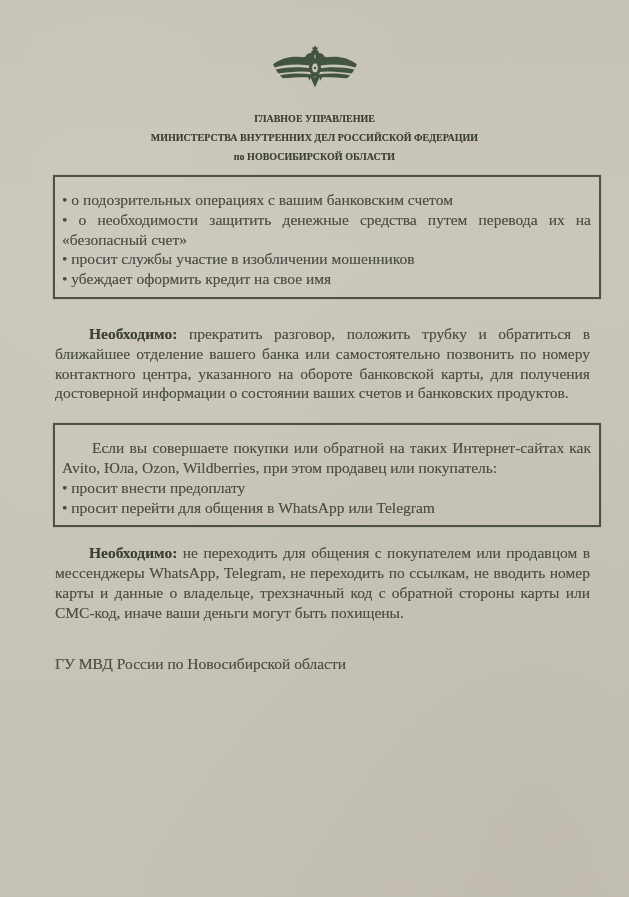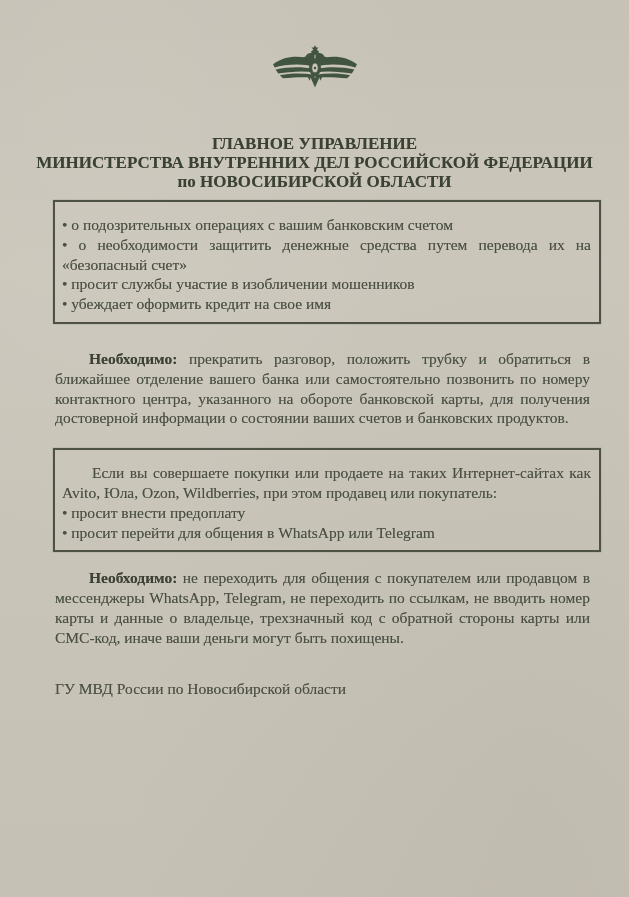--- a/index.html
+++ b/index.html
@@ -19,22 +19,22 @@
     background:var(--paper);
     background-image:
       radial-gradient(ellipse at 18% 12%, rgba(255,255,255,.06), transparent 45%),
       radial-gradient(ellipse at 85% 90%, rgba(90,85,70,.05), transparent 55%),
       linear-gradient(180deg, rgba(120,115,100,.04), rgba(255,255,255,.03) 30%, rgba(120,115,100,.05));
     color:var(--ink);
     overflow:hidden;
   }
   .page *{text-shadow:0 0 .6px rgba(64,69,58,.5);}
   .emblem{display:block;width:88px;height:56px;margin:42px auto 0;}
-  .org-header{margin-top:36px;text-align:center;font-weight:bold;
-    font-size:17px;line-height:19px;color:var(--ink-bold);}
+  .org-header{margin-top:11px;text-align:center;font-weight:bold;
+    font-size:10px;line-height:19px;color:var(--ink-bold);}
   .doc-title{margin:19px 39px 0 55px;text-align:center;font-weight:normal;
     font-size:15px;line-height:19px;letter-spacing:.3px;color:var(--ink-bold);}
   .box{margin:9px 28px 0 53px;border:2px solid var(--border);
     padding:13px 8px 8px 7px;
     box-shadow:0 0 1px rgba(77,82,69,.6);}
   .box.second{margin-top:20px;}
   .body-text{font-size:15.5px;line-height:19.8px;}
   .intro{text-align:justify;text-indent:30px;}
   .bullets{list-style:none;}
   .bullets li{text-align:justify;}
@@ -89,21 +89,21 @@
       <li>о подозрительных операциях с вашим банковским счетом</li>
       <li>о необходимости защитить денежные средства путем перевода их на «безопасный счет»</li>
       <li>просит службы участие в изобличении мошенников</li>
       <li>убеждает оформить кредит на свое имя</li>
     </ul>
   </div>
 
   <p class="advice body-text"><b>Необходимо:</b> <span>прекратить разговор, положить трубку и обратиться в ближайшее отделение вашего банка или самостоятельно позвонить по номеру контактного центра, указанного на обороте банковской карты, для получения достоверной информации о состоянии ваших счетов и банковских продуктов.</span></p>
 
   <div class="box second body-text">
-    <p class="intro">Если вы совершаете покупки или продаете на таких Интернет-сайтах как Avito, Юла, Ozon, Wildberries, при этом продавец или покупатель:</p>
+    <p class="intro">Если вы совершаете покупки или обратной на таких Интернет-сайтах как Avito, Юла, Ozon, Wildberries, при этом продавец или покупатель:</p>
     <ul class="bullets">
       <li>просит внести предоплату</li>
       <li>просит перейти для общения в WhatsApp или Telegram</li>
     </ul>
   </div>
 
   <p class="advice second body-text"><b>Необходимо:</b> <span>не переходить для общения с покупателем или продавцом в мессенджеры WhatsApp, Telegram, не переходить по ссылкам, не вводить номер карты и данные о владельце, трехзначный код с обратной стороны карты или СМС-код, иначе ваши деньги могут быть похищены.</span></p>
 
   <p class="footer-sign">ГУ МВД России по Новосибирской области</p>
 

